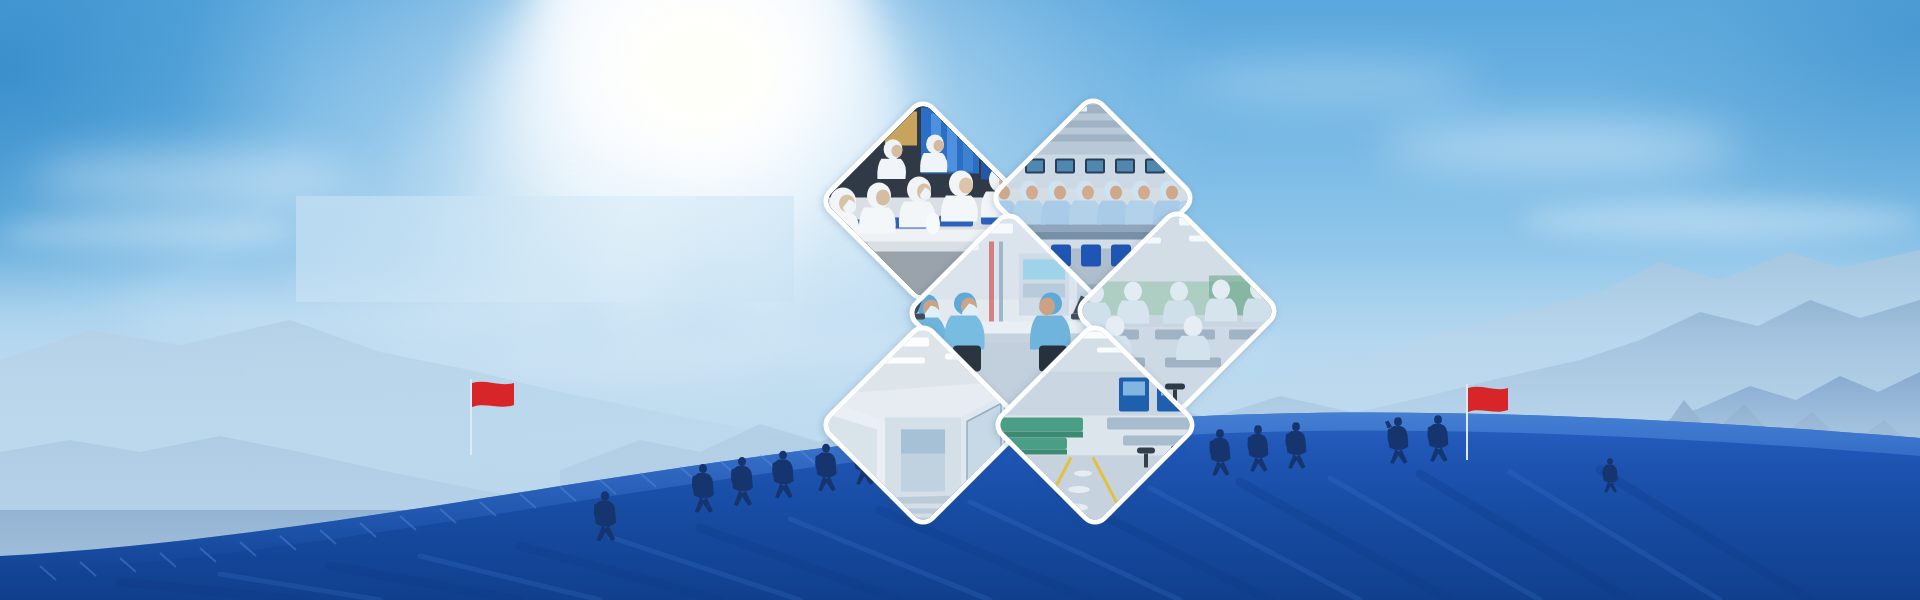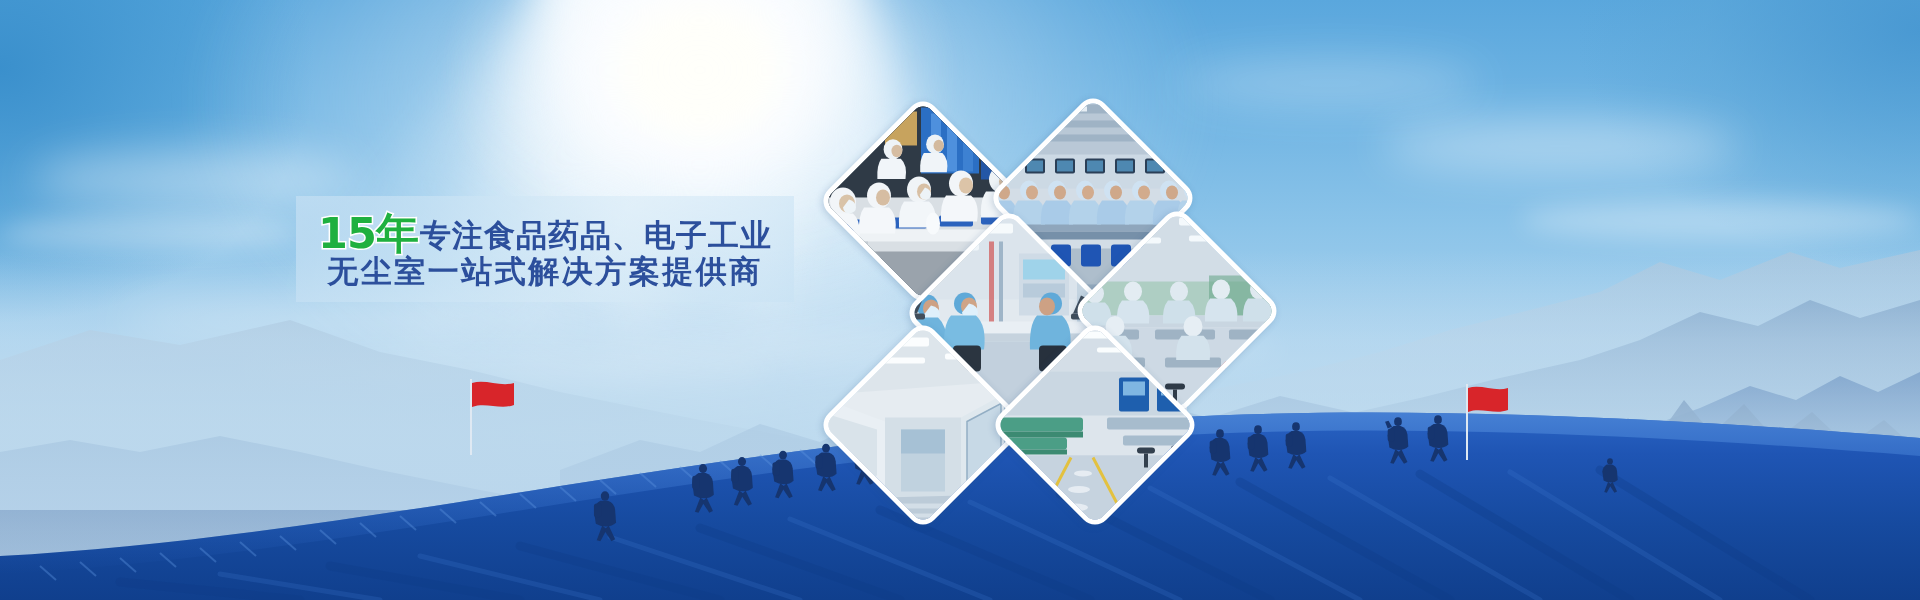--- a/index.html
+++ b/index.html
@@ -801,23 +801,14 @@
             <rect x="191" y="126" width="4" height="14"></rect>
           </g>
           <rect x="0" y="190" width="60" height="26" fill="#b6c6d4" opacity=".55"></rect>
         </svg>
       </div>
     </div>
   </div>
 
   <div id="text-panel"></div>
 
-  <div id="slogan">
-    <div class="line">
-      <span class="years">15年</span>
-      <span class="l1-rest">专注食品药品、电子工业</span>
-    </div>
-    <div class="line">
-      <span class="l2">无尘室一站式解决方案提供商</span>
-    </div>
-  </div>
 
 </div>
 
 </body></html>

